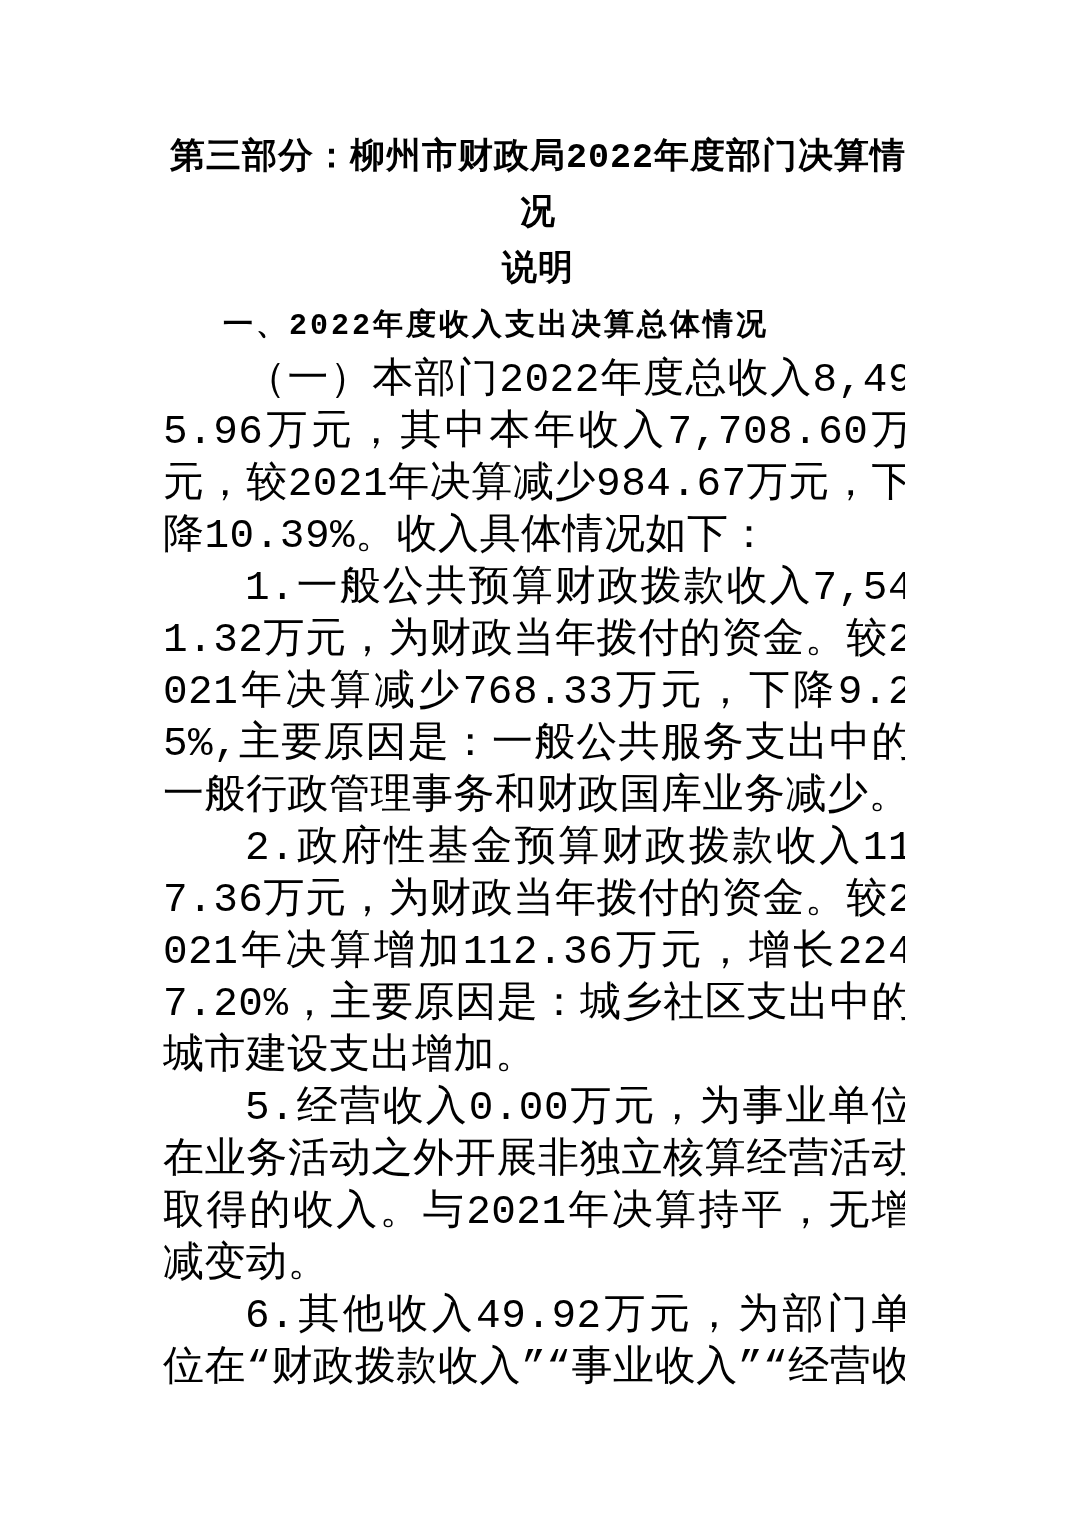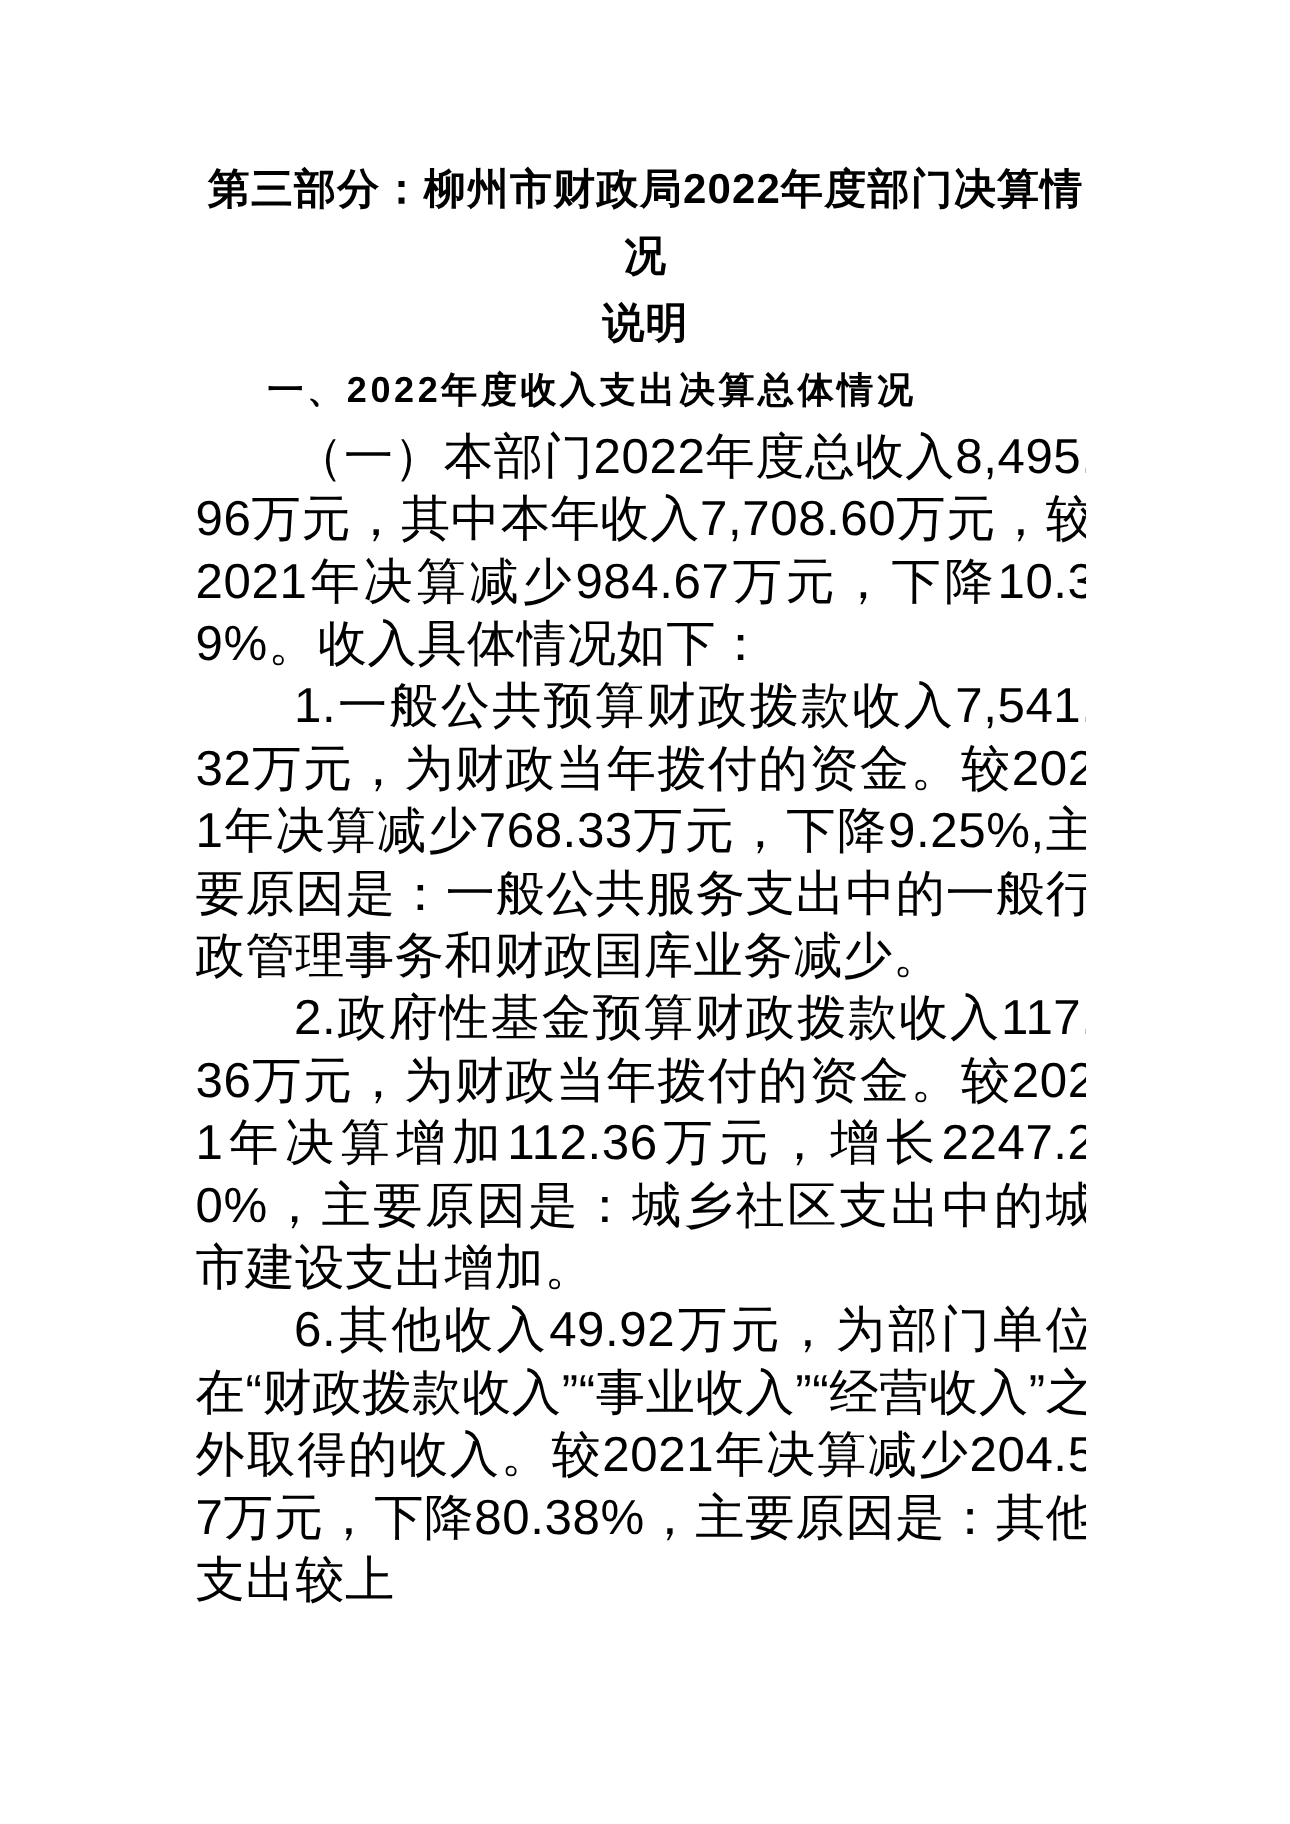--- a/index.html
+++ b/index.html
@@ -7,21 +7,21 @@
       padding: 0;
       background: #ffffff;
     }
     .page {
       position: relative;
       width: 905px;
       height: 1520px;
       background: #ffffff;
       overflow: hidden;
       color: #000000;
-      font-family: Liberation Sans, sans-serif;
+      font-family: Liberation Mono, monospace;
     }
     .content {
       position: absolute;
       left: 163px;
       top: 130px;
       width: 750px;
       height: 1262px;
       overflow: hidden;
     }
     .doc-title {
@@ -67,16 +67,17 @@
     <h2 class="section-heading">一、2022年度收入支出决算总体情况</h2>
 
     <p class="body-para">（一）本部门2022年度总收入8,495.96万元，其中本年收入7,708.60万元，较2021年决算减少984.67万元，下降10.39%。收入具体情况如下：</p>
 
     <p class="body-para">1.一般公共预算财政拨款收入7,541.32万元，为财政当年拨付的资金。较2021年决算减少768.33万元，下降9.25%,主要原因是：一般公共服务支出中的一般行政管理事务和财政国库业务减少。</p>
 
     <p class="body-para">2.政府性基金预算财政拨款收入117.36万元，为财政当年拨付的资金。较2021年决算增加112.36万元，增长2247.20%，主要原因是：城乡社区支出中的城市建设支出增加。</p>
 
 
 
+    <p class="body-para">5.经营收入0.00万元，为事业单位在业务活动之外开展非独立核算经营活动取得的收入。与2021年决算持平，无增减变动。</p>
 
     <p class="body-para">6.其他收入49.92万元，为部门单位在“财政拨款收入”“事业收入”“经营收入”之外取得的收入。较2021年决算减少204.57万元，下降80.38%，主要原因是：其他支出较上</p>
   </div>
 </div>
 
 </body></html>

